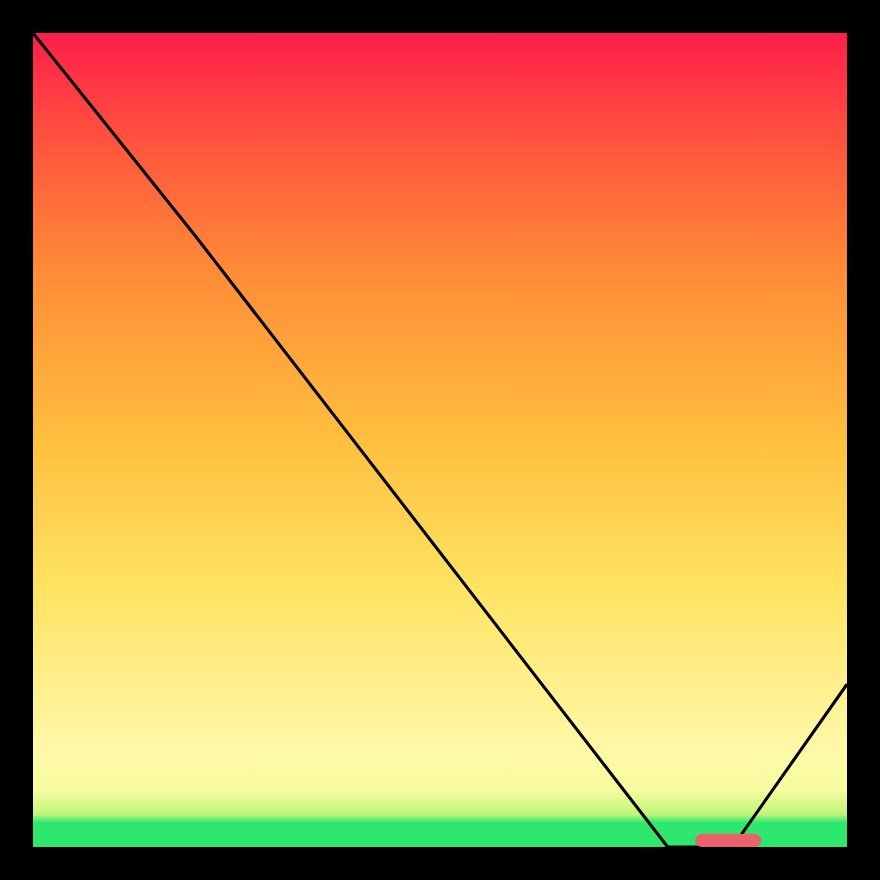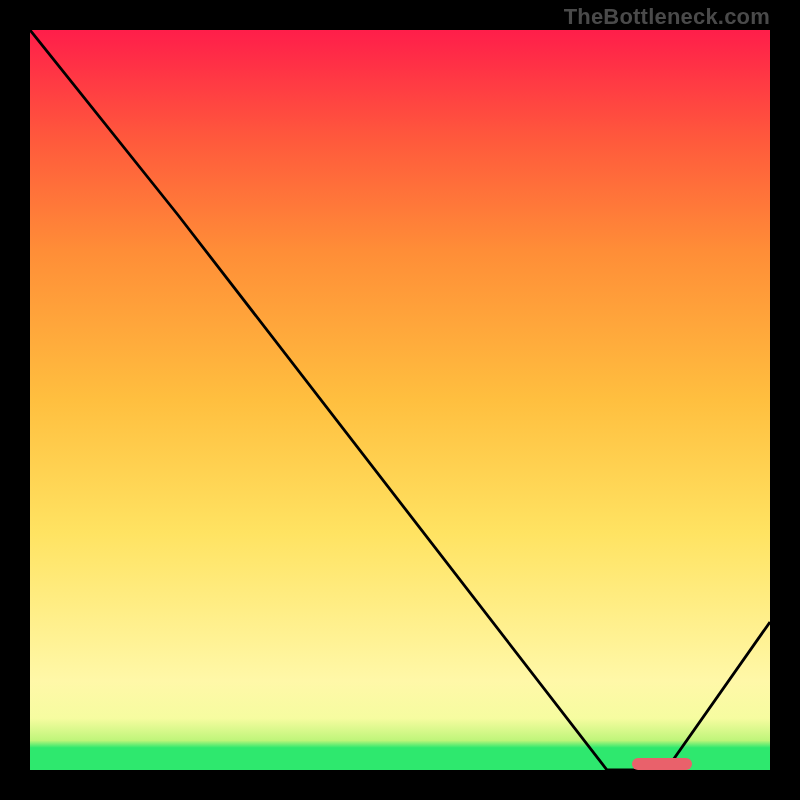--- a/index.html
+++ b/index.html
@@ -63,14 +63,13 @@
 
 <div class="frame">
 
   <div class="plot-area">
     <svg viewBox="0 0 740 740" preserveAspectRatio="none">
       <polyline points="0,0 148,185 577,740 636,740 740,592" fill="none" stroke="#000" stroke-width="2.8"></polyline>
     </svg>
     <div class="legend-pill"></div>
   </div>
 
-  <div class="watermark">TheBottleneck.com</div>
 </div>
 
 </body></html>

